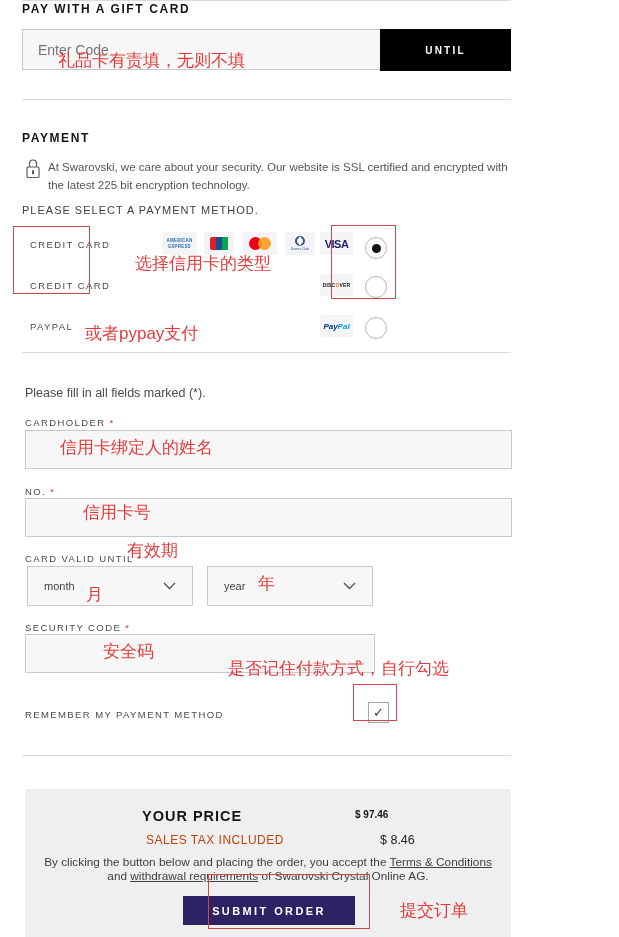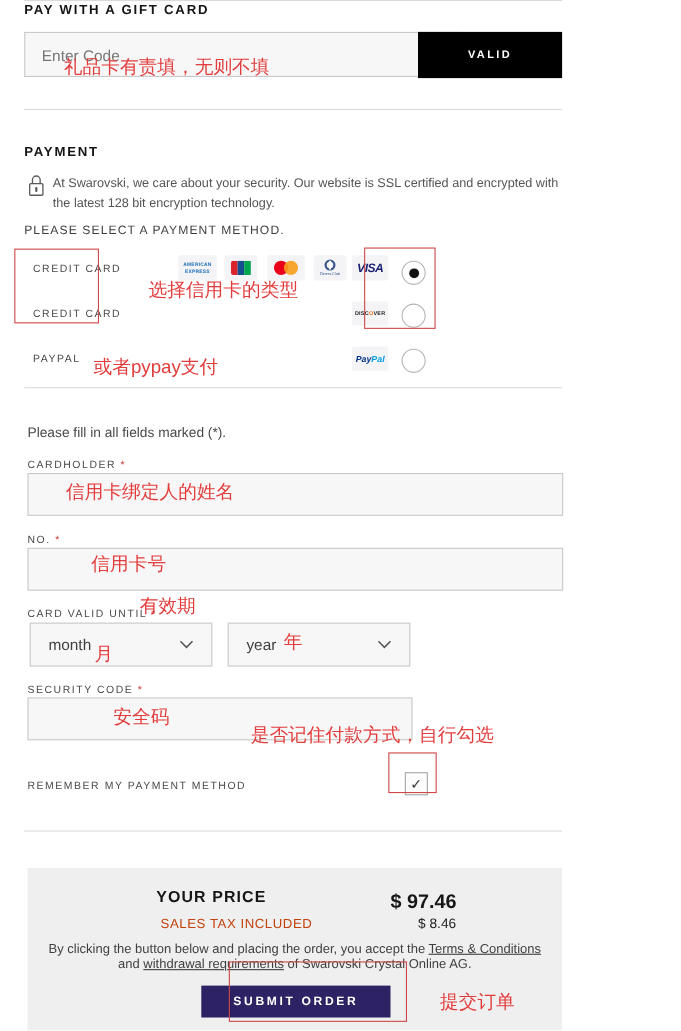--- a/index.html
+++ b/index.html
@@ -9,51 +9,51 @@
   .divider { height:1px; background:#dadada; }
   .hdr { font-size:12px; font-weight:bold; letter-spacing:1.6px; color:#151515; }
   .smlabel { font-size:9.5px; letter-spacing:1.4px; color:#4a4a4a; white-space:nowrap; }
   .ann { color:#e23c3c; font-size:17px; white-space:nowrap; line-height:1.1; }
   .redbox { border:1px solid #cf4747; background:transparent; pointer-events:none; }
   .inputbox { background:#f7f7f7; border:1px solid #c9c9c9; }
   .tile { position:absolute; background:#f4f4f6; border-radius:2px; display:flex; align-items:center; justify-content:center; overflow:hidden; }
   .radio { position:absolute; width:22px; height:22px; border-radius:50%; border:1px solid #b3b3b3; background:#fff; display:flex; align-items:center; justify-content:center; }
   .radio-dot { width:9px; height:9px; border-radius:50%; background:#111; }
   .sel { background:#f7f7f7; border:1px solid #c9c9c9; display:flex; align-items:center; justify-content:space-between; padding:0 16px; }
-  .sel-text { font-size:14px; color:#3f3f3f; }
+  .sel-text { font-size:11px; color:#3f3f3f; }
   .link { text-decoration:underline; color:#3f3f3f; cursor:pointer; }
   .asterisk { color:#d43c3c; }
   input { font-family:"Liberation Sans","DejaVu Sans",sans-serif; }
 </style>
 </head>
 <body>
 
 <div id="page">
 
   <div class="abs divider" style="left:22px; top:0; width:489px;"></div>
 
   <div class="abs hdr" style="left:22px; top:2px;">PAY WITH A GIFT CARD</div>
 
   <input class="abs inputbox" style="left: 22px; top: 29px; width: 396px; height: 41px; padding: 0px 15px; font-size: 14px; color: #8b5cf6; outline: none;" placeholder="Enter Code">
 
-  <div class="abs" style="left:380px; top:29px; width:131px; height:42px; background:#000; color:#fff; display:flex; align-items:center; justify-content:center; font-size:10px; font-weight:bold; letter-spacing:2.2px; cursor:pointer;">VALID</div>
+  <div class="abs" style="left:380px; top:29px; width:131px; height:42px; background:#000; color:#fff; display:flex; align-items:center; justify-content:center; font-size:10px; font-weight:bold; letter-spacing:2.2px; cursor:pointer;">UNTIL</div>
 
   <div class="abs ann" style="left:58px; top:52px;">礼品卡有责填，无则不填</div>
 
   <div class="abs divider" style="left:22px; top:99px; width:489px;"></div>
 
   <div class="abs hdr" style="left:22px; top:131px;">PAYMENT</div>
 
   <svg class="abs" style="left:25px; top:158px;" width="16" height="22" viewBox="0 0 16 22">
     <path d="M4.5 9 V5.5 a3.5 3.5 0 0 1 7 0 V9" fill="none" stroke="#5a5a5a" stroke-width="1.2"></path>
     <rect x="2" y="9" width="12" height="10.5" rx="1" fill="none" stroke="#5a5a5a" stroke-width="1.2"></rect>
     <rect x="7" y="12" width="2" height="4.5" rx="0.8" fill="#5a5a5a"></rect>
   </svg>
 
-  <div class="abs" style="left:48px; top:159px; width:464px; font-size:11.5px; color:#555; line-height:1.55;">At Swarovski, we care about your security. Our website is SSL certified and encrypted with the latest 128 bit encryption technology.</div>
+  <div class="abs" style="left:48px; top:159px; width:464px; font-size:11.5px; color:#555; line-height:1.55;">At Swarovski, we care about your security. Our website is SSL certified and encrypted with the latest 225 bit encryption technology.</div>
 
   <div class="abs" style="left:22px; top:204px; font-size:11px; letter-spacing:1px; color:#3e3e3e;">PLEASE SELECT A PAYMENT METHOD.</div>
 
   <div class="abs smlabel" style="left:30px; top:239px;">CREDIT CARD</div>
 
   <div class="tile" style="left:162px; top:232px; width:35px; height:23px;">
     <div style="text-align:center; color:#1f6fb8; font-weight:bold; font-size:4.5px; line-height:1.2; letter-spacing:0.2px;">
       <div>AMERICAN</div>
       <div>EXPRESS</div>
     </div>
@@ -77,21 +77,21 @@
   <div class="tile" style="left:285px; top:232px; width:30px; height:23px;">
     <div style="text-align:center;">
       <div style="width:10px; height:10px; margin:0 auto; border-radius:50%; border:2px solid #36538f; position:relative;">
         <div style="position:absolute; left:2.5px; top:-1px; width:1.5px; height:8px; background:#fff;"></div>
       </div>
       <div style="font-size:3.5px; color:#36538f; margin-top:1px;">Diners Club</div>
     </div>
   </div>
 
   <div class="tile" style="left:320px; top:232px; width:33px; height:23px;">
-    <span style="font-style:italic; font-weight:bold; font-size:11px; color:#1a1f71; letter-spacing:-0.5px;">VISA</span>
+    <span style="font-weight:bold; font-size:11px; color:#1a1f71; letter-spacing:-0.5px;">VISA</span>
   </div>
 
   <div class="radio" style="left:365px; top:237px;">
     <div class="radio-dot"></div>
   </div>
 
   <div class="abs ann" style="left:135px; top:255px;">选择信用卡的类型</div>
 
   <div class="abs smlabel" style="left:30px; top:280px;">CREDIT CARD</div>
 
@@ -169,21 +169,21 @@
 
   <div class="abs smlabel" style="left:25px; top:709px;">REMEMBER MY PAYMENT METHOD</div>
   <div class="abs" style="left:368px; top:702px; width:21px; height:21px; border:1px solid #a5a5a5; background:#fcfcfc; display:flex; align-items:center; justify-content:center; font-size:13px; color:#3a3a3a; cursor:pointer;">✓</div>
   <div class="abs redbox" style="left:353px; top:684px; width:44px; height:37px;"></div>
 
   <div class="abs divider" style="left:22px; top:755px; width:489px;"></div>
 
   <div class="abs" style="left:25px; top:789px; width:486px; height:148px; background:#efefef;"></div>
 
   <div class="abs" style="left:142px; top:808px; font-size:14.5px; font-weight:bold; letter-spacing:1px; color:#161616;">YOUR PRICE</div>
-  <div class="abs" style="left:355px; top:809px; font-size:18px; font-weight:bold; color:#161616;">$ 97.46</div>
+  <div class="abs" style="left:355px; top:809px; font-size:10px; font-weight:bold; color:#161616;">$ 97.46</div>
 
   <div class="abs" style="left:146px; top:833px; font-size:12px; letter-spacing:0.5px; color:#c2410c;">SALES TAX INCLUDED</div>
   <div class="abs" style="left:380px; top:833px; font-size:12.5px; color:#222;">$ 8.46</div>
 
   <div class="abs" style="left:43px; top:855px; width:450px; font-size:11.8px; color:#3f3f3f; text-align:center; line-height:1.2;">
     <span>By clicking the button below and placing the order, you accept the </span><span class="link">Terms &amp; Conditions</span><span> and </span><span class="link">withdrawal requirements</span><span> of Swarovski Crystal Online AG.</span>
   </div>
 
   <div class="abs" style="left:183px; top:896px; width:172px; height:29px; background:#2d2364; color:#fff; display:flex; align-items:center; justify-content:center; font-size:11px; font-weight:bold; letter-spacing:2.4px; cursor:pointer;">SUBMIT ORDER</div>
 

